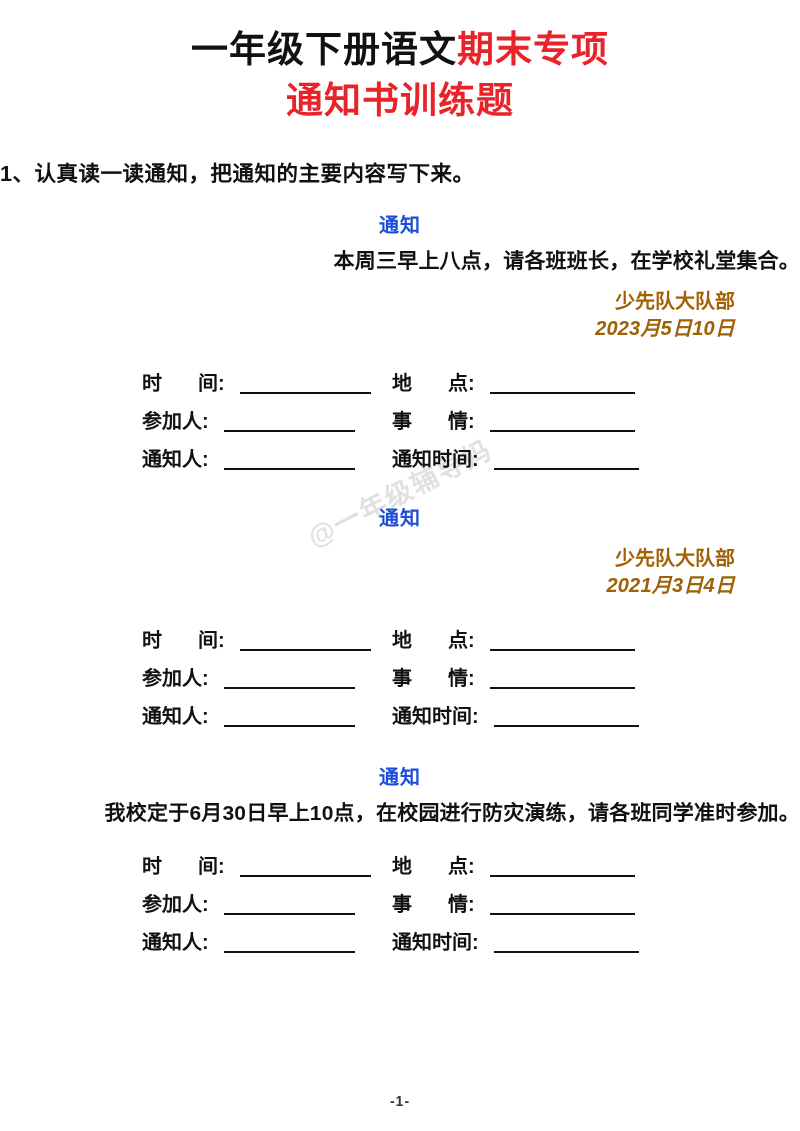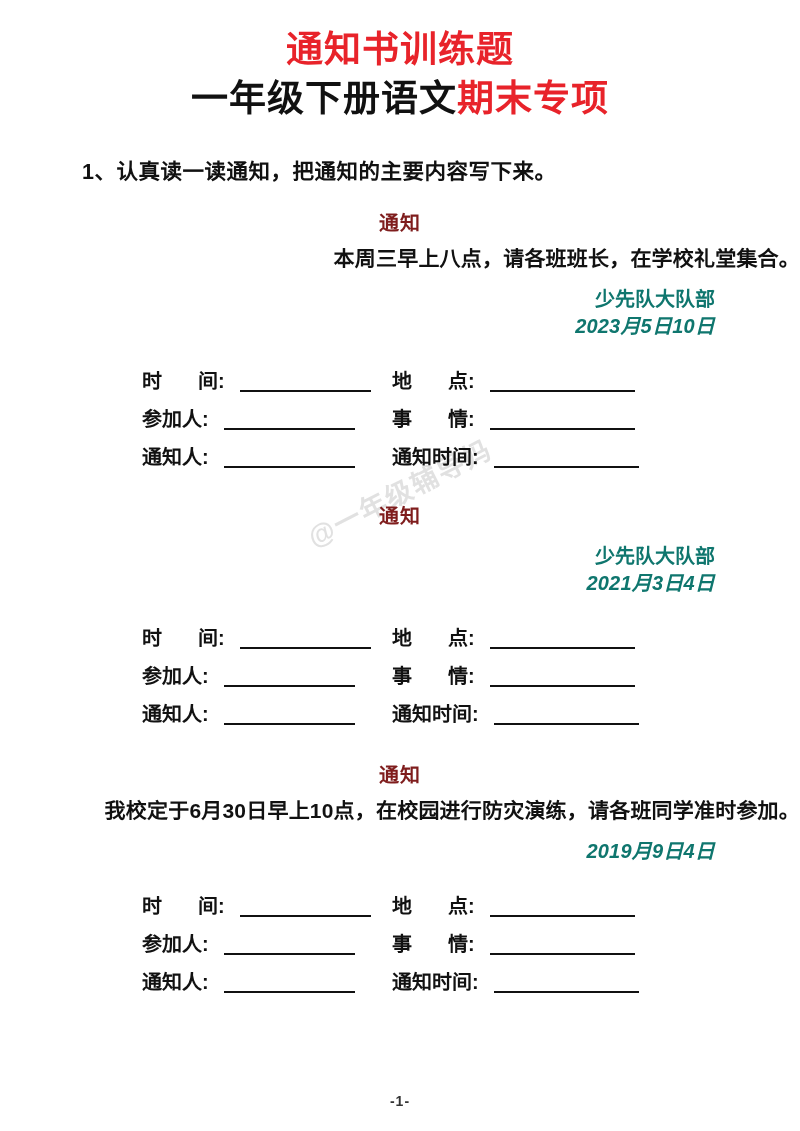--- a/index.html
+++ b/index.html
@@ -58,58 +58,57 @@
     letter-spacing: 1px;
     white-space: nowrap;
   }
   .title-line1 { margin-bottom: 2px; }
   .t-black { color: #111111; }
   .t-red   { color: #E8232A; }
 
   
   .question {
     margin: 30px 0 0 0;
-    padding-left: 82px;
     font-size: 21.5px;
     font-weight: 800;
     letter-spacing: .5px;
     color: #111;
     white-space: nowrap;
   }
 
   
   .notice {
     margin-top: 22px;
     position: relative;
     z-index: 8;
   }
   .notice-head {
     text-align: center;
     font-size: 20px;
     font-weight: 800;
     letter-spacing: 1px;
-    color: #7f1d1d;
+    color: #1d4ed8;
     margin-bottom: 6px;
   }
   .notice-body {
     text-align: right;
     font-size: 21px;
     font-weight: 800;
     letter-spacing: .2px;
     color: #111;
     white-space: nowrap;
   }
   .notice-sign {
     margin-top: 14px;
     text-align: right;
-    padding-right: 85px;
+    padding-right: 65px;
     font-size: 20px;
     font-weight: 800;
     line-height: 1.38;
-    color: #0f766e;
+    color: #a16207;
   }
   .sign-date { letter-spacing: .2px; font-style: italic; }
 
   
   .answers {
     margin-top: 22px;
     padding-left: 142px;
     position: relative;
     z-index: 8;
   }
@@ -172,22 +171,22 @@
   }
 </style>
 </head>
 <body>
 
 <div class="page">
 
   <div class="watermark">@一年级辅导妈</div>
 
   <div class="title-block">
+    <div class="title-line title-line1"><span class="t-black">一年级下册语文</span><span class="t-red">期末专项</span></div>
     <div class="title-line title-line2"><span class="t-red">通知书训练题</span></div>
-    <div class="title-line title-line1"><span class="t-black">一年级下册语文</span><span class="t-red">期末专项</span></div>
   </div>
 
   <div class="question">1、认真读一读通知，把通知的主要内容写下来。</div>
 
   <div class="notice">
     <div class="notice-head">通知</div>
     <div class="notice-body">本周三早上八点，请各班班长，在学校礼堂集合。</div>
     <div class="notice-sign">
       <div class="sign-org">少先队大队部</div>
       <div class="sign-date">2023月5日10日</div>
@@ -295,21 +294,20 @@
           <span class="ans-colon">:</span>
         <span class="ans-line"></span>
       </div>
     </div>
   </div>
 
   <div class="notice" style="margin-top:32px;">
     <div class="notice-head">通知</div>
     <div class="notice-body">我校定于6月30日早上10点，在校园进行防灾演练，请各班同学准时参加。</div>
     <div class="notice-sign">
-      <div class="sign-date">2019月9日4日</div>
     </div>
   </div>
 
   <div class="answers">
     <div class="ans-row">
       <div class="ans-cell left">
         <span class="ans-label w3">
             <span>时</span>
             <span>间</span>
           </span>

